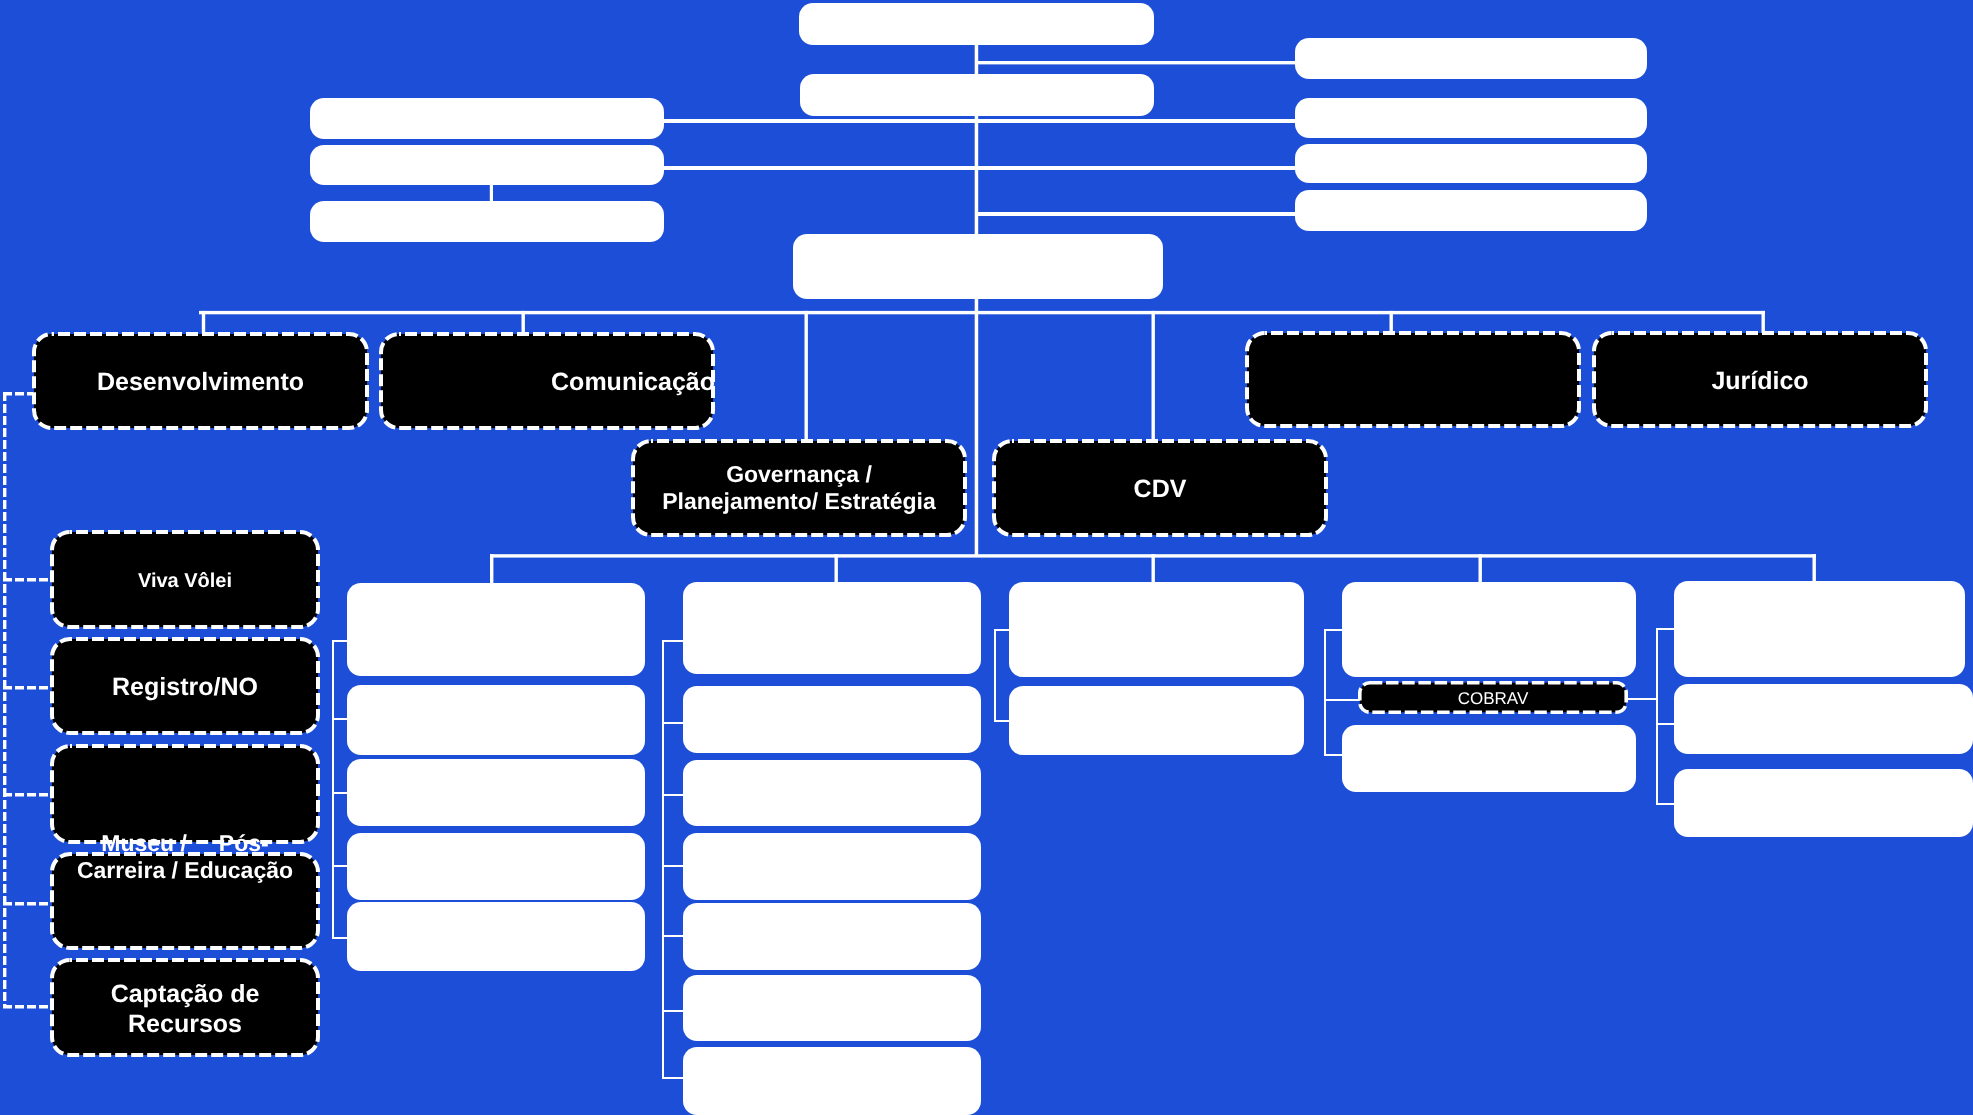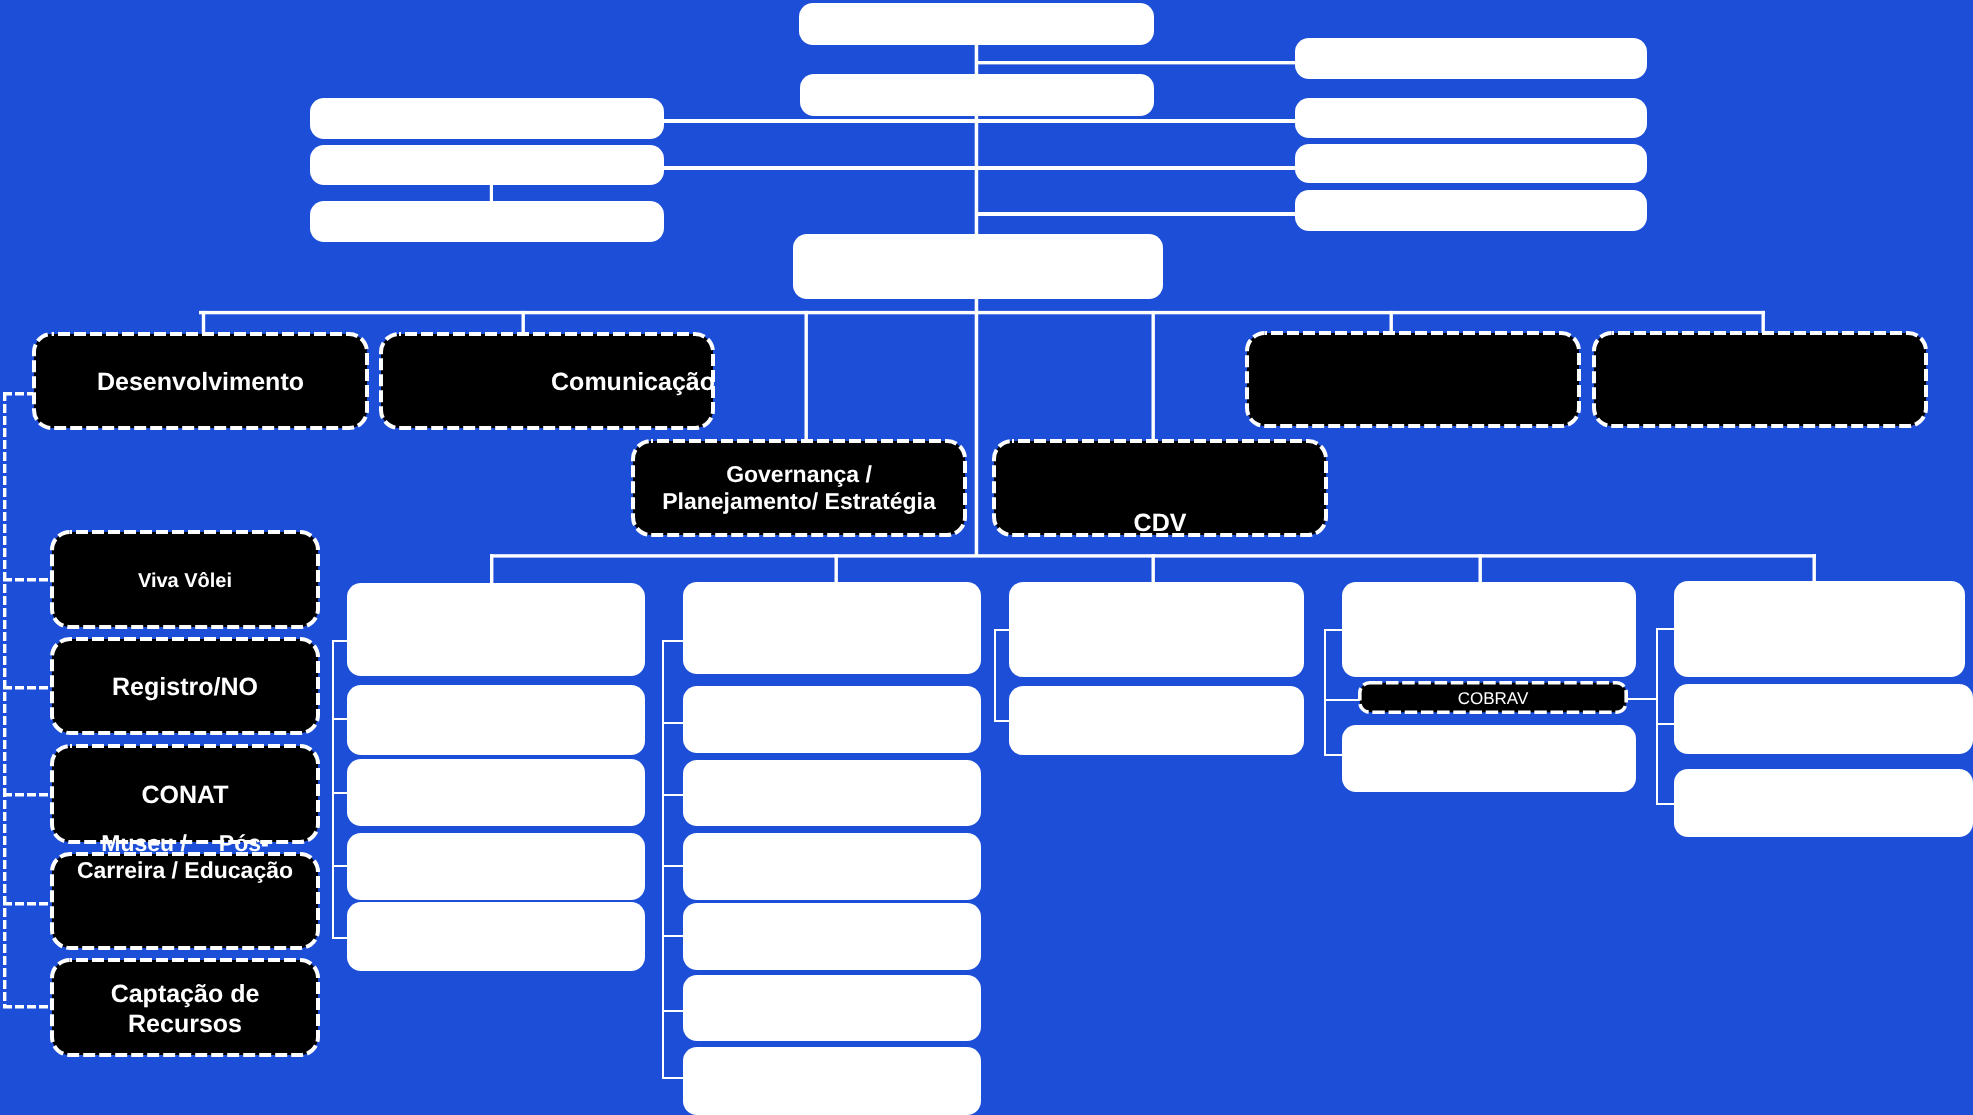--- a/index.html
+++ b/index.html
@@ -122,35 +122,35 @@
       <rect x="1674" y="684" width="299" height="70" rx="14" ry="14" fill="#ffffff"></rect>
       <rect x="1674" y="769" width="299" height="68" rx="14" ry="14" fill="#ffffff"></rect>
     </svg>
 
   <div class="node dashed" style="left: 32px; top: 332px; width: 337px; height: 98px; font-size: 25px;">
     <span>Desenvolvimento</span>
     </div>
   <div class="node dashed" style="left: 379px; top: 332px; width: 336px; height: 98px; font-size: 25px; justify-content: flex-end;">
     <span>Comunicação</span>
     </div>
+  <div class="node dashed" style="left: 1592px; top: 331px; width: 336px; height: 97px; font-size: 25px;">
+    <span>Jurídico</span>
+    </div>
   <div class="node dashed" style="left: 631px; top: 439px; width: 336px; height: 98px; font-size: 23px;">
     <span style="top: 0px;">Governança /
 Planejamento/ Estratégia</span>
     </div>
-  <div class="node dashed" style="left: 992px; top: 439px; width: 336px; height: 98px; font-size: 25px; align-items: flex-end;">
+  <div class="node dashed" style="left: 992px; top: 439px; width: 336px; height: 98px; font-size: 25px;">
     <span>CDV</span>
     </div>
   <div class="node dashed" style="left: 50px; top: 530px; width: 270px; height: 99px; font-size: 20px;">
     <span>Viva Vôlei</span>
     </div>
   <div class="node dashed" style="left: 50px; top: 637px; width: 270px; height: 98px; font-size: 25px;">
     <span>Registro/NO</span>
-    </div>
-  <div class="node dashed" style="left: 50px; top: 744px; width: 270px; height: 100px; font-size: 25px;">
-    <span>CONAT</span>
     </div>
   <div class="node dashed" style="left: 50px; top: 806px; width: 270px; height: 98px; font-size: 23px;">
     <span>Museu /     Pós-
 Carreira / Educação</span>
     </div>
   <div class="node dashed" style="left: 50px; top: 958px; width: 270px; height: 99px; font-size: 25px;">
     <span>Captação de
 Recursos</span>
     </div>
   <div class="node dashed" style="left: 1358px; top: 681px; width: 270px; height: 33px; font-size: 17px; font-weight: normal;">

